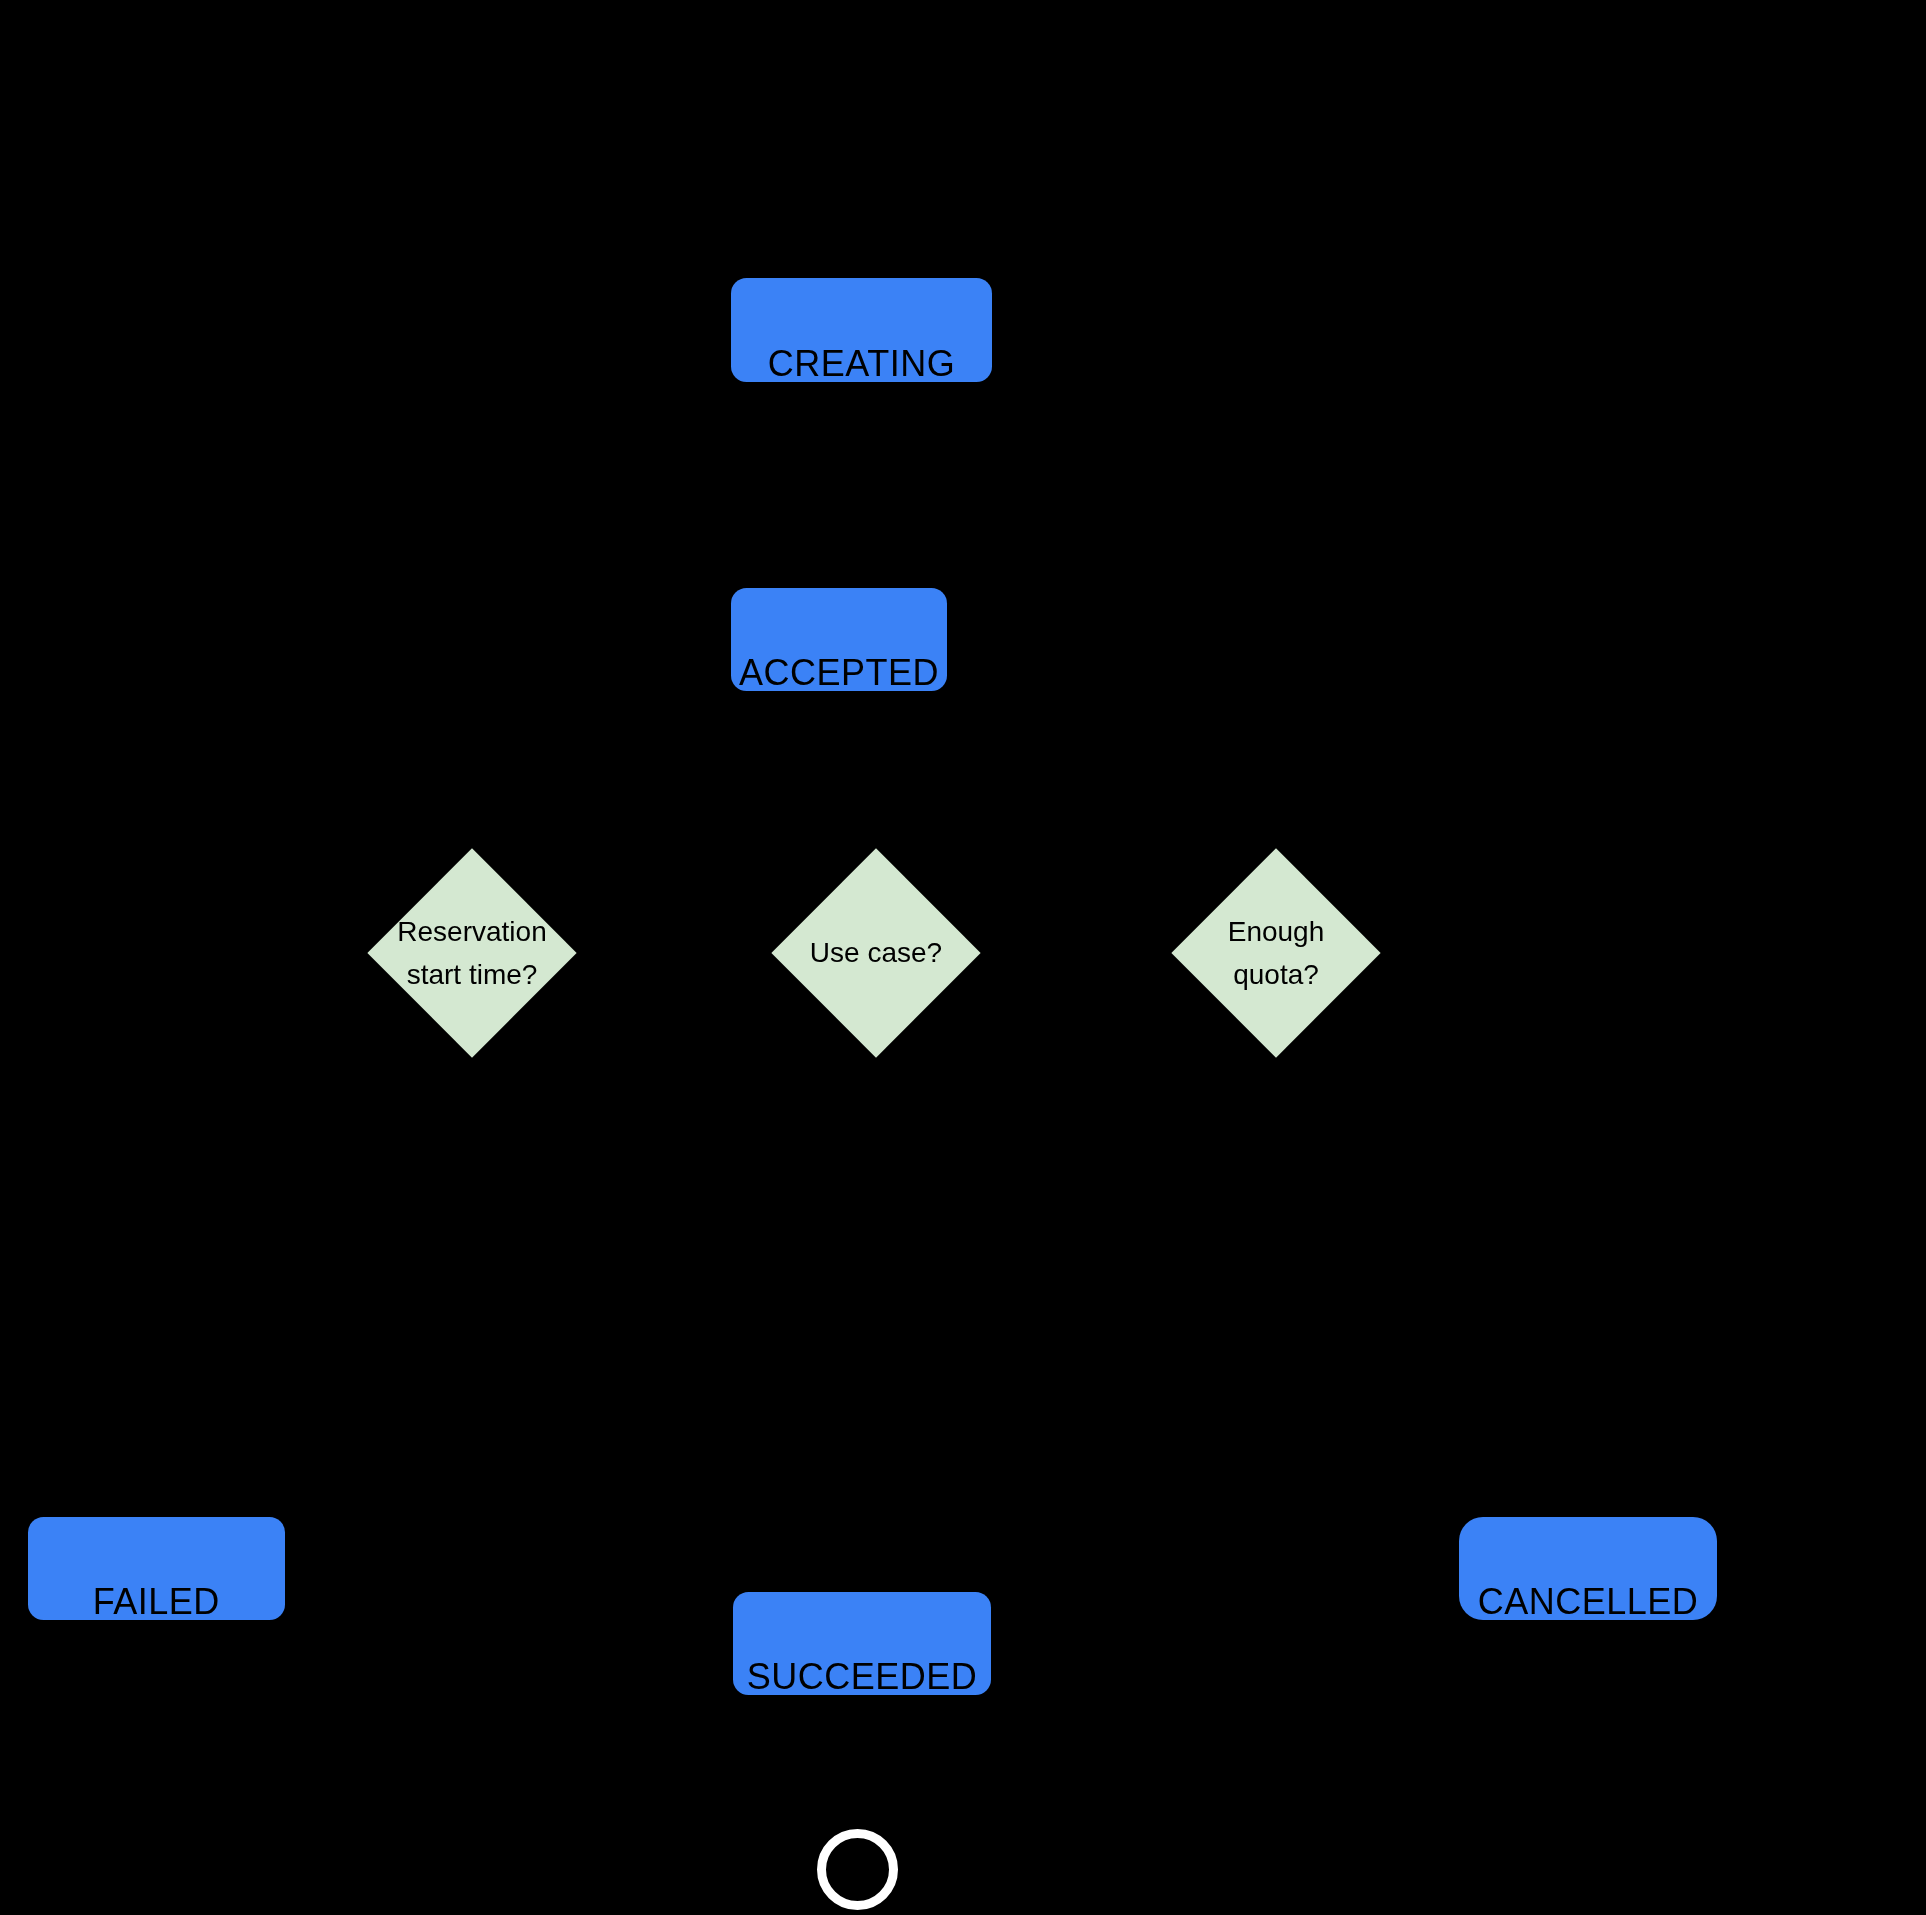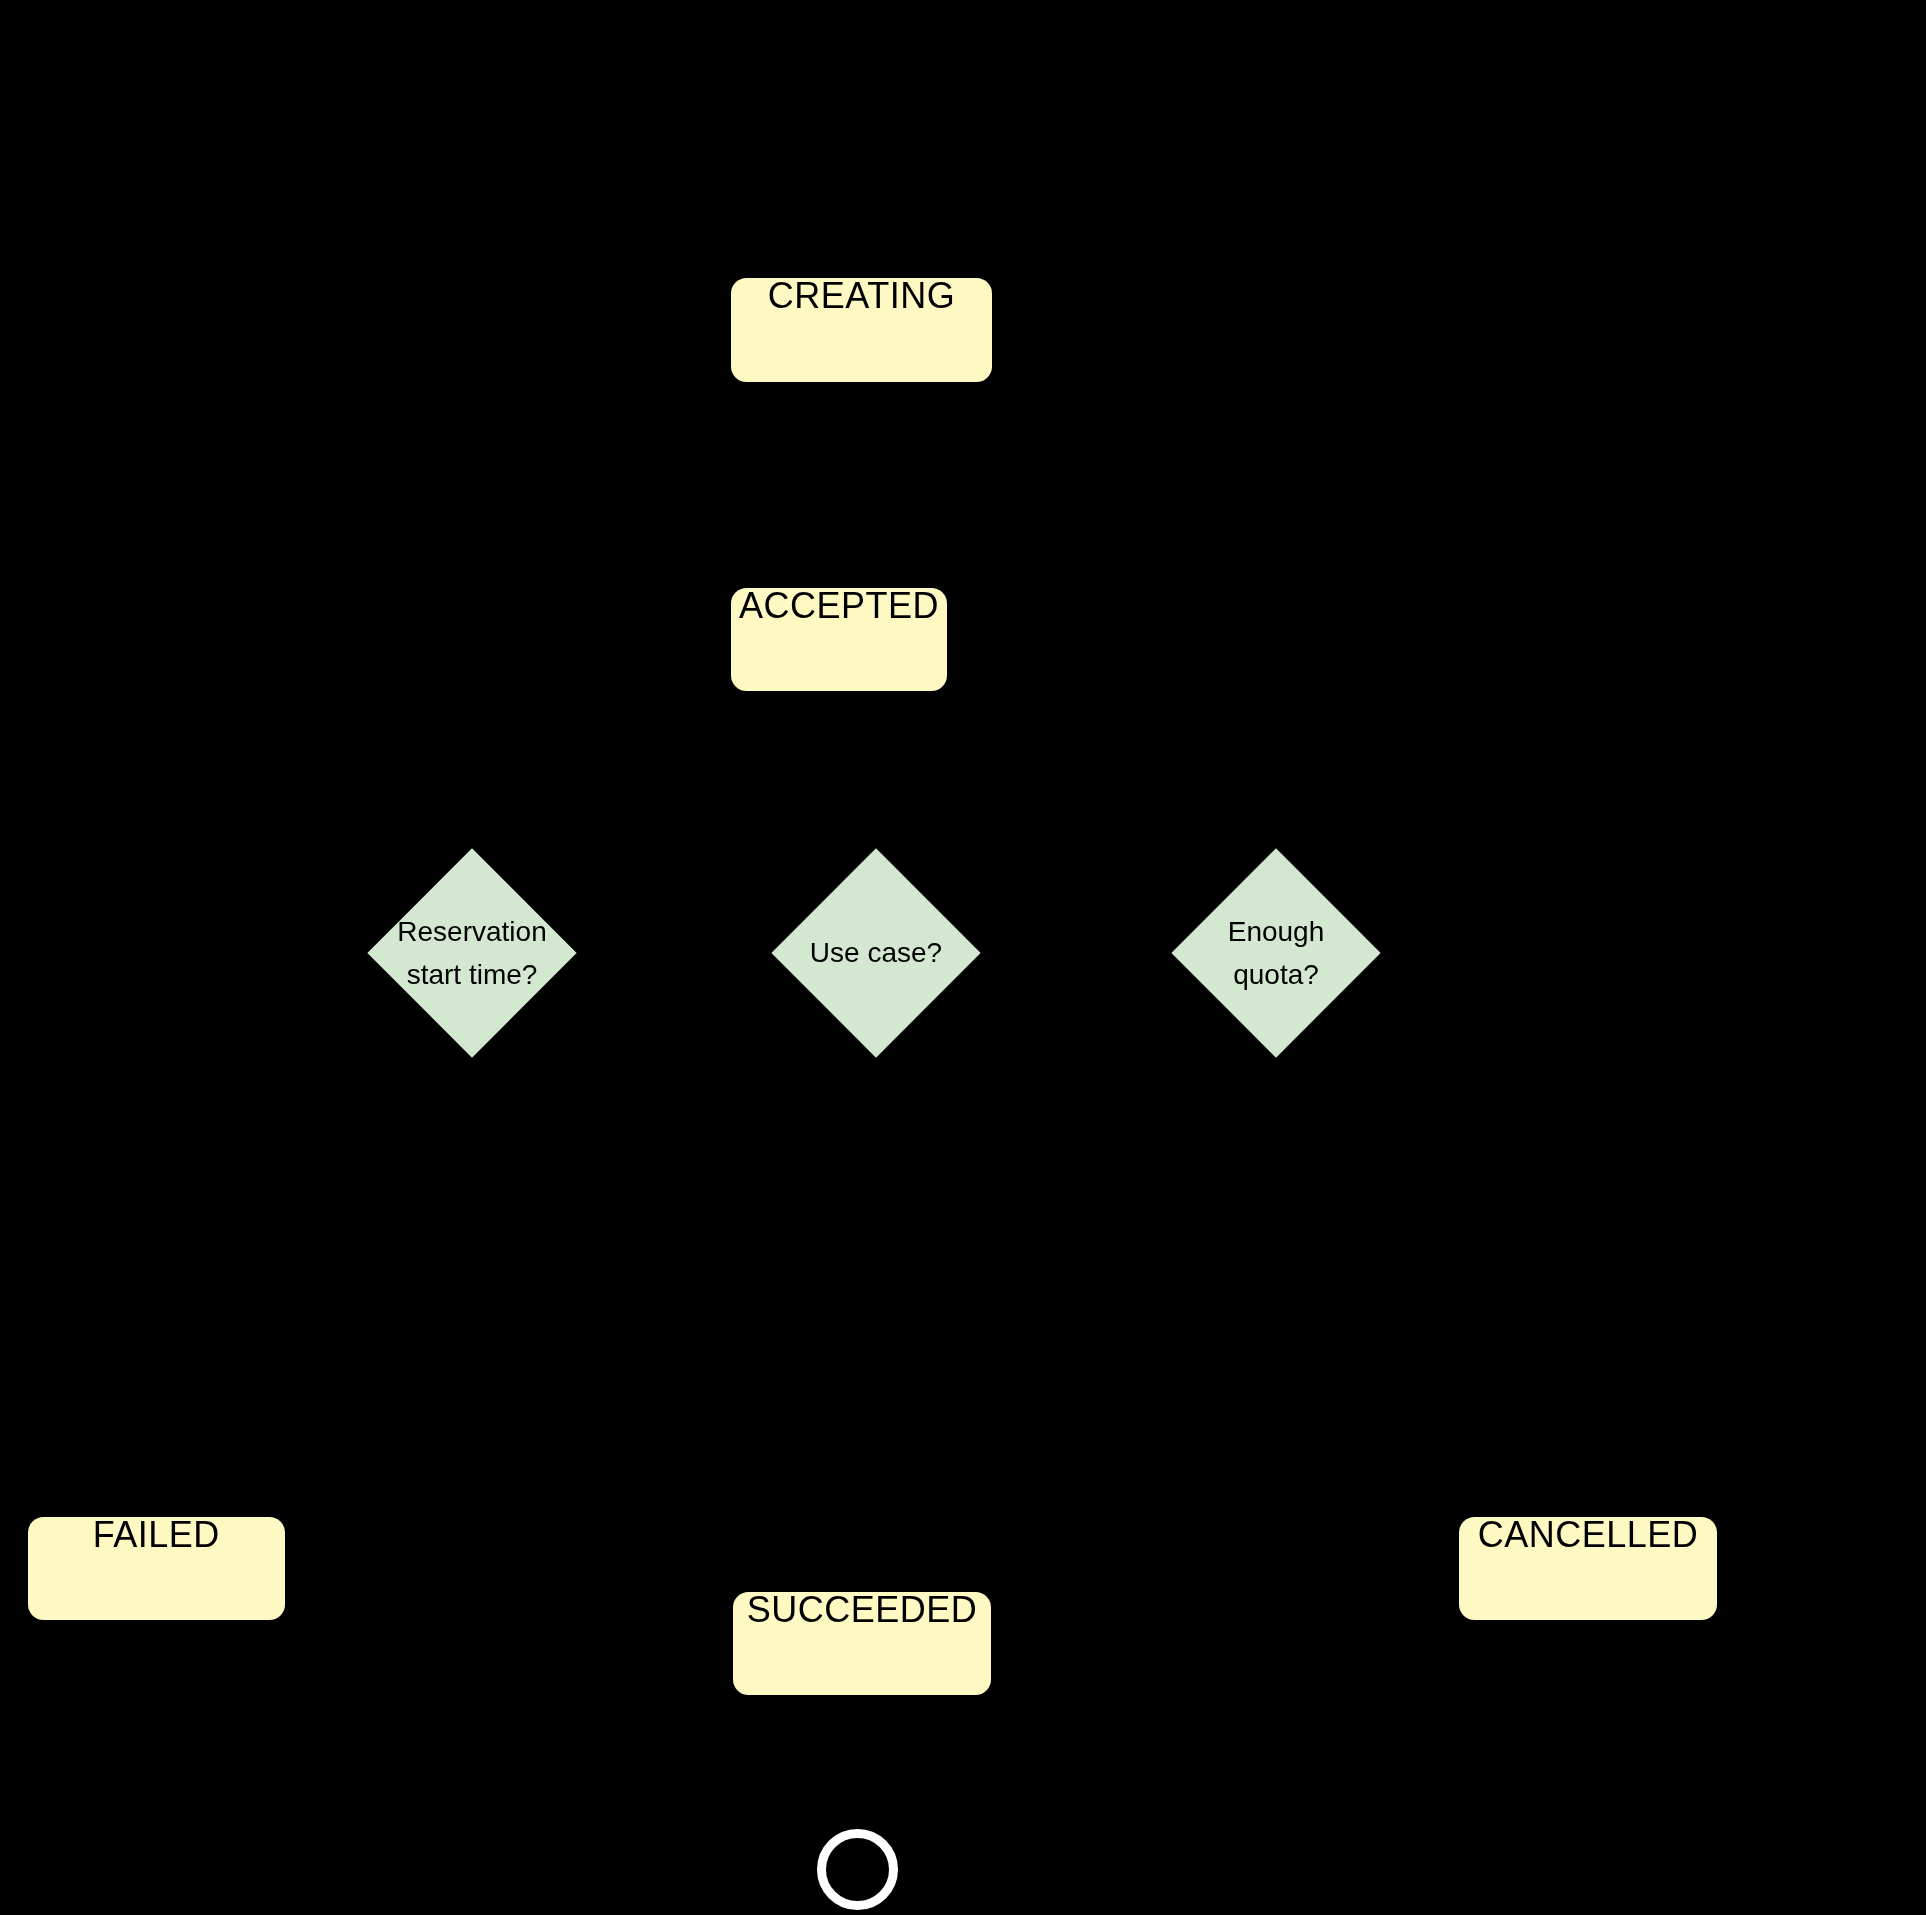--- a/index.html
+++ b/index.html
@@ -13,24 +13,24 @@
     width: 1926px;
     height: 1916px;
     background: #000000;
     overflow: hidden;
     font-family: "Liberation Sans", "DejaVu Sans", sans-serif;
   }
 
   
   .state-box {
     position: absolute;
-    background: #fef9c3;
+    background: #3b82f6;
     border-radius: 15.5px;
     display: flex;
-    align-items: flex-start;
+    align-items: flex-end;
     justify-content: center;
     box-sizing: border-box;
     color: #000000;
   }
   .state-box .state-label {
     font-size: 36px;
     letter-spacing: 0.5px;
     line-height: 1;
     color: #000000;
     white-space: nowrap;
@@ -110,21 +110,21 @@
   </div>
 
   <div class="state-box" style="left:6.7px; top:1517px; width:257px; height:103px;margin-left:21px;">
     <span class="state-label">FAILED</span>
   </div>
 
   <div class="state-box" style="left:733px; top:1592px; width:258px; height:103px;">
     <span class="state-label">SUCCEEDED</span>
   </div>
 
-  <div class="state-box" style="left:1459px; top:1517px; width:258px; height:103px;">
+  <div class="state-box" style="left:1459px; top:1517px; width:258px; height:103px;border-radius:24px;">
     <span class="state-label">CANCELLED</span>
   </div>
 
   <div class="decision" style="left:370px; top:879px; width:148px; height:148px;margin-left:28px;">
     <span class="diamond-shape"></span>
     <span class="decision-label">Reservation
 start time?</span>
   </div>
 
   <div class="decision" style="left:802px; top:879px; width:148px; height:148px;">

